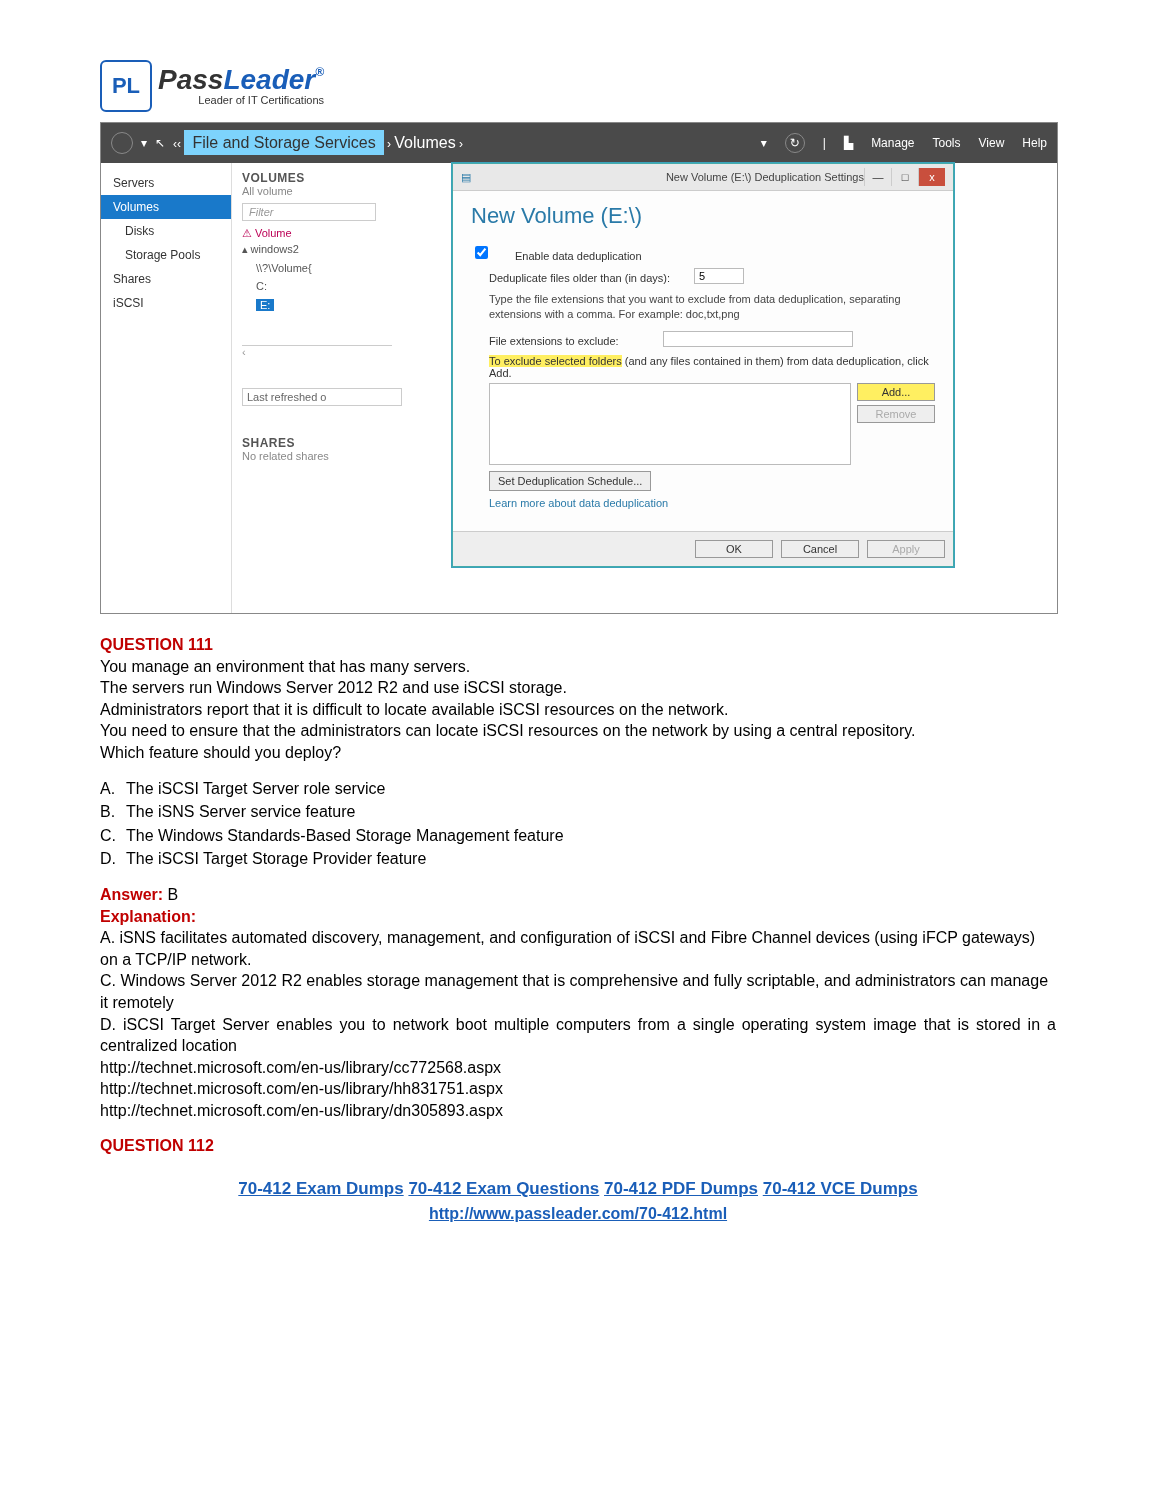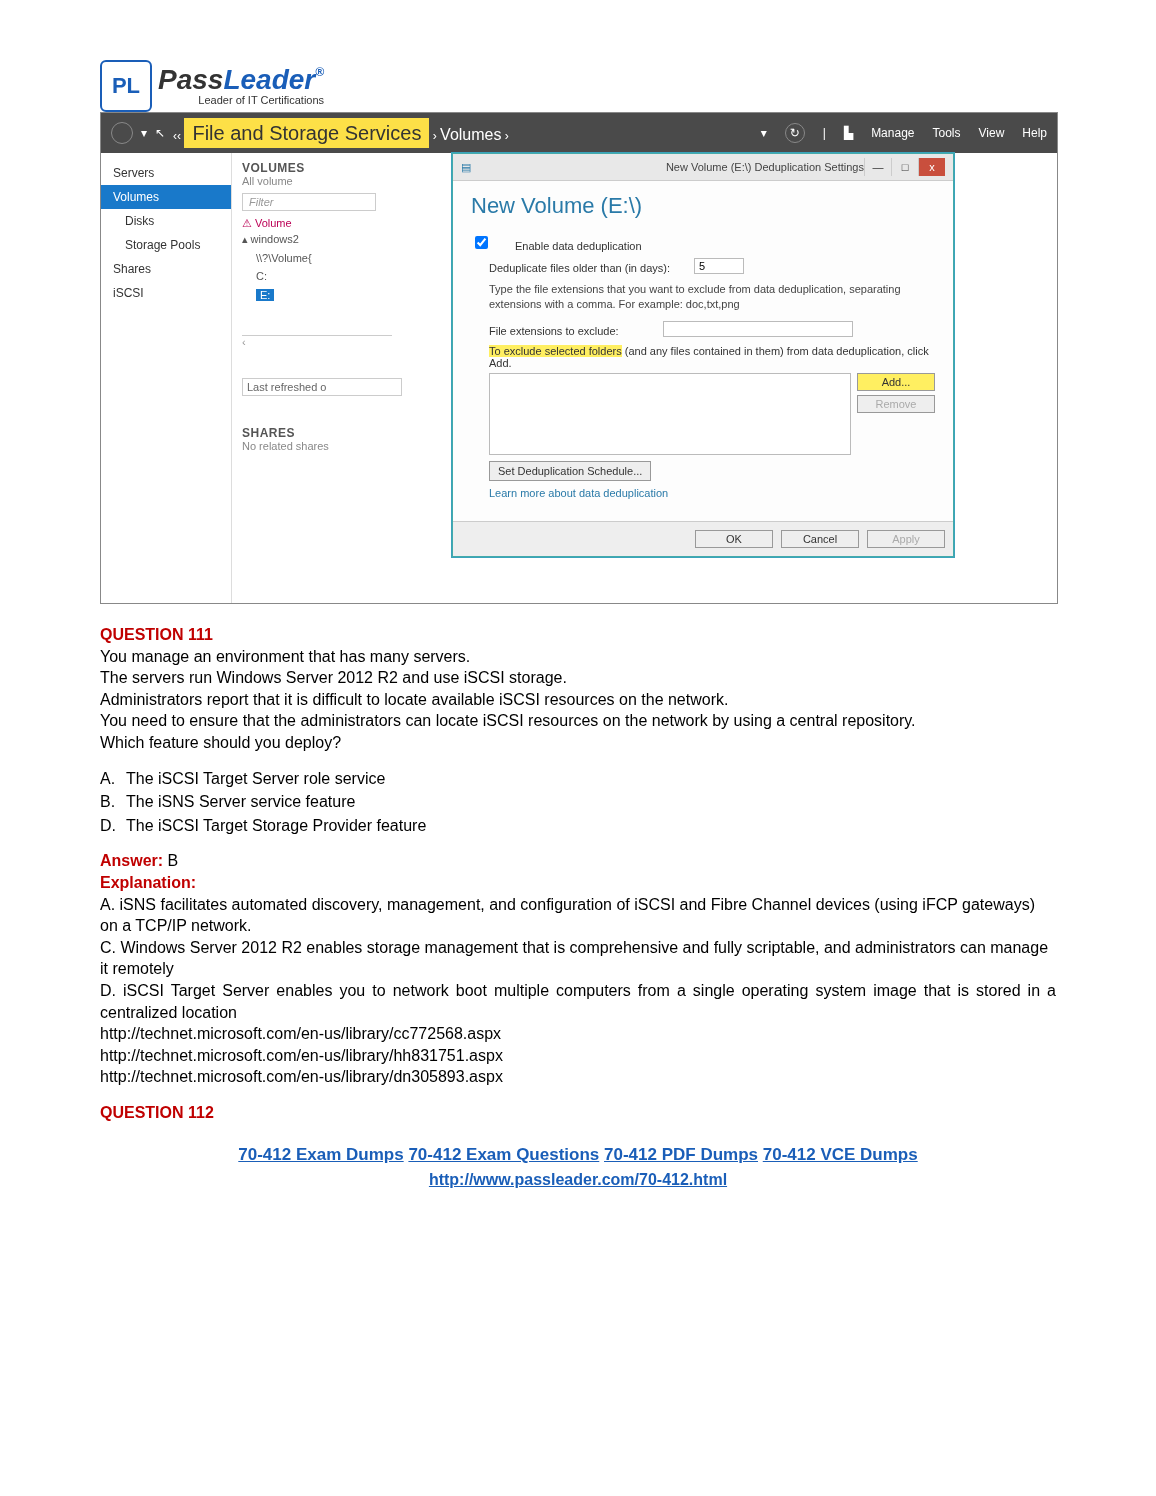--- a/index.html
+++ b/index.html
@@ -11,20 +11,21 @@
   .page {
     width: 1156px;
     margin: 0 auto;
     padding: 60px 100px 40px 100px;
     box-sizing: border-box;
   }
   .header-row {
     display: flex;
     align-items: flex-end;
     gap: 18px;
+    margin-bottom: 10px;
   }
   .logo-box {
     display: flex;
     align-items: center;
     gap: 6px;
   }
   .logo-badge {
     width: 48px;
     height: 48px;
     background: #fff;
@@ -77,24 +78,24 @@
     align-items: center;
     padding: 0 10px;
     gap: 8px;
   }
   .sm-topbar .nav-circle {
     width: 20px; height: 20px; border-radius: 50%; border: 1px solid #888;
     display: inline-block;
   }
   .sm-topbar .arrow { color: #fff; font-size: 12px; }
   .sm-breadcrumb {
-    background: #fde047;
+    background: #7dd3fc;
     color: #333;
     padding: 4px 8px;
-    font-size: 20px;
+    font-size: 16px;
     margin-top: 24px;
   }
   .sm-top-right {
     margin-left: auto;
     display: flex;
     gap: 18px;
     align-items: center;
     font-size: 12px;
   }
   .sm-body {
@@ -348,20 +349,21 @@
     <div class="qnum">QUESTION 111</div>
     <div>You manage an environment that has many servers.</div>
     <div>The servers run Windows Server 2012 R2 and use iSCSI storage.</div>
     <div>Administrators report that it is difficult to locate available iSCSI resources on the network.</div>
     <div>You need to ensure that the administrators can locate iSCSI resources on the network by using a central repository.</div>
     <div>Which feature should you deploy?</div>
 
     <div class="opts">
       <div><span class="opt-letter">A.</span><span>The iSCSI Target Server role service</span></div>
       <div><span class="opt-letter">B.</span><span>The iSNS Server service feature</span></div>
+      <div><span class="opt-letter">C.</span><span>The Windows Standards-Based Storage Management feature</span></div>
       <div><span class="opt-letter">D.</span><span>The iSCSI Target Storage Provider feature</span></div>
     </div>
 
     <div>
       <span class="answer-lbl">Answer: </span><span>B</span>
     </div>
     <div class="expl-lbl">Explanation:</div>
     <div>A. iSNS facilitates automated discovery, management, and configuration of iSCSI and Fibre Channel devices (using iFCP gateways) on a TCP/IP network.</div>
     <div>C. Windows Server 2012 R2 enables storage management that is comprehensive and fully scriptable, and administrators can manage it remotely</div>
     <div style="text-align:justify;">D. iSCSI Target Server enables you to network boot multiple computers from a single operating system image that is stored in a centralized location</div>

